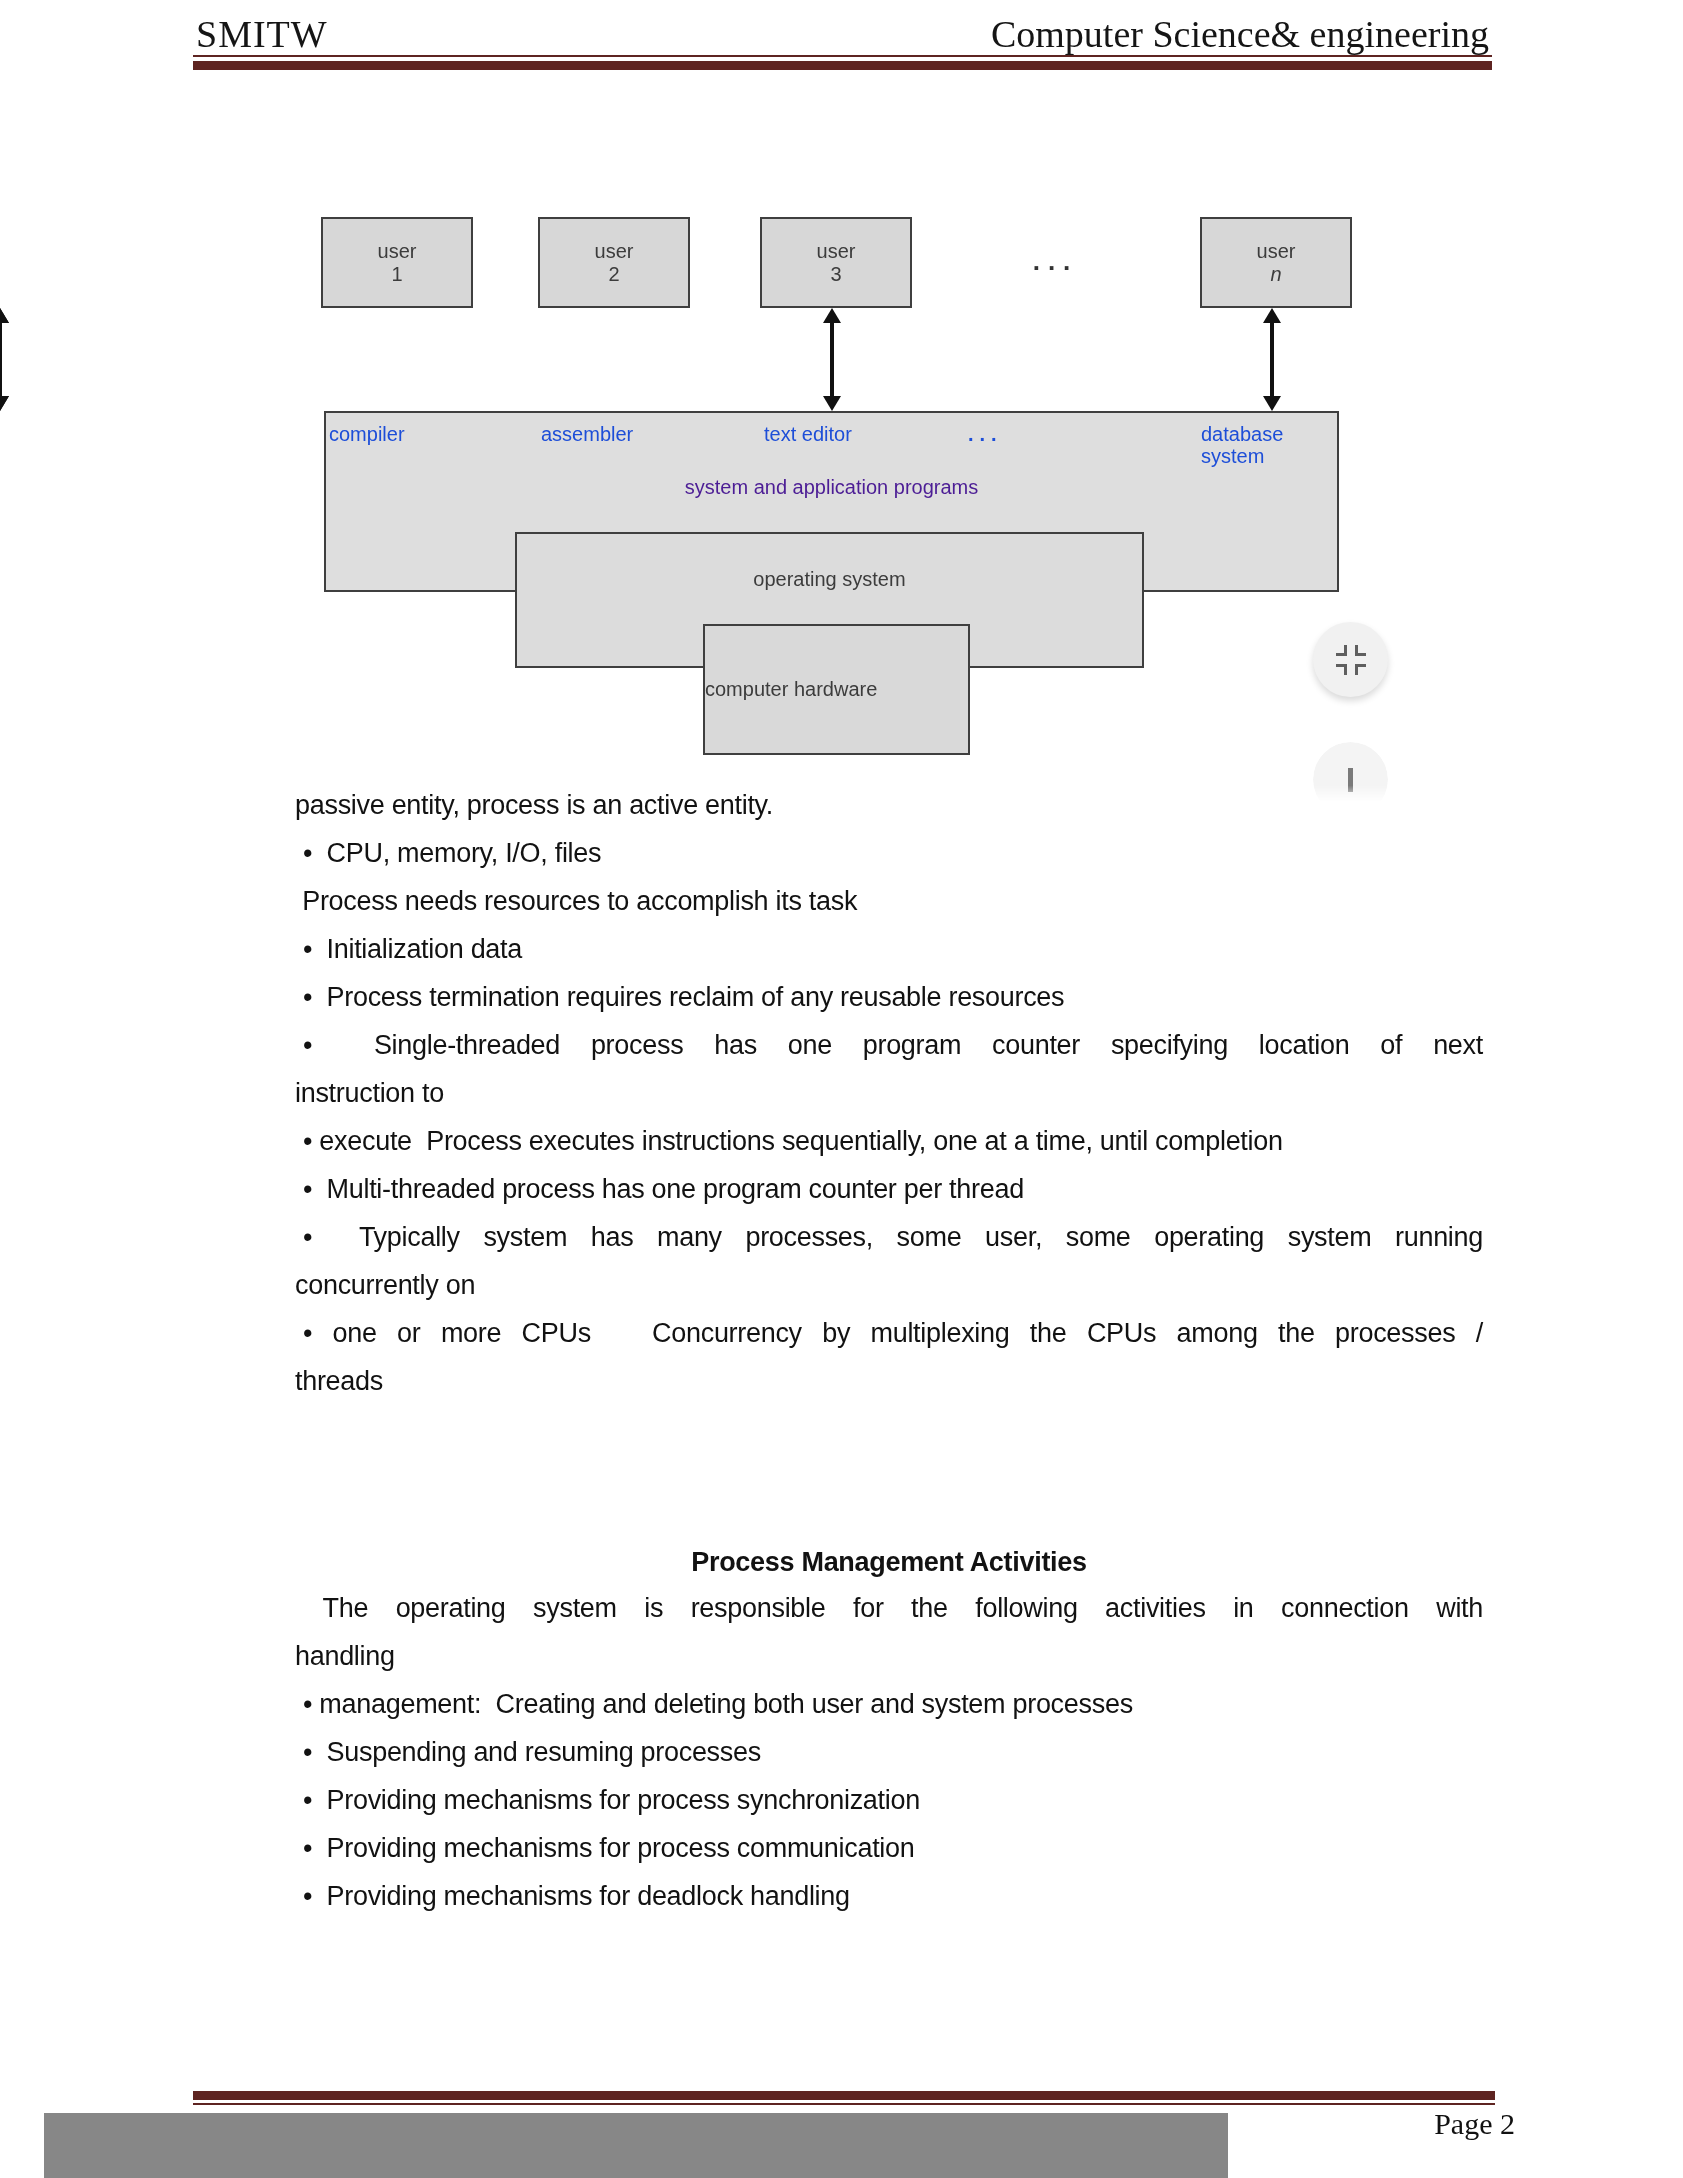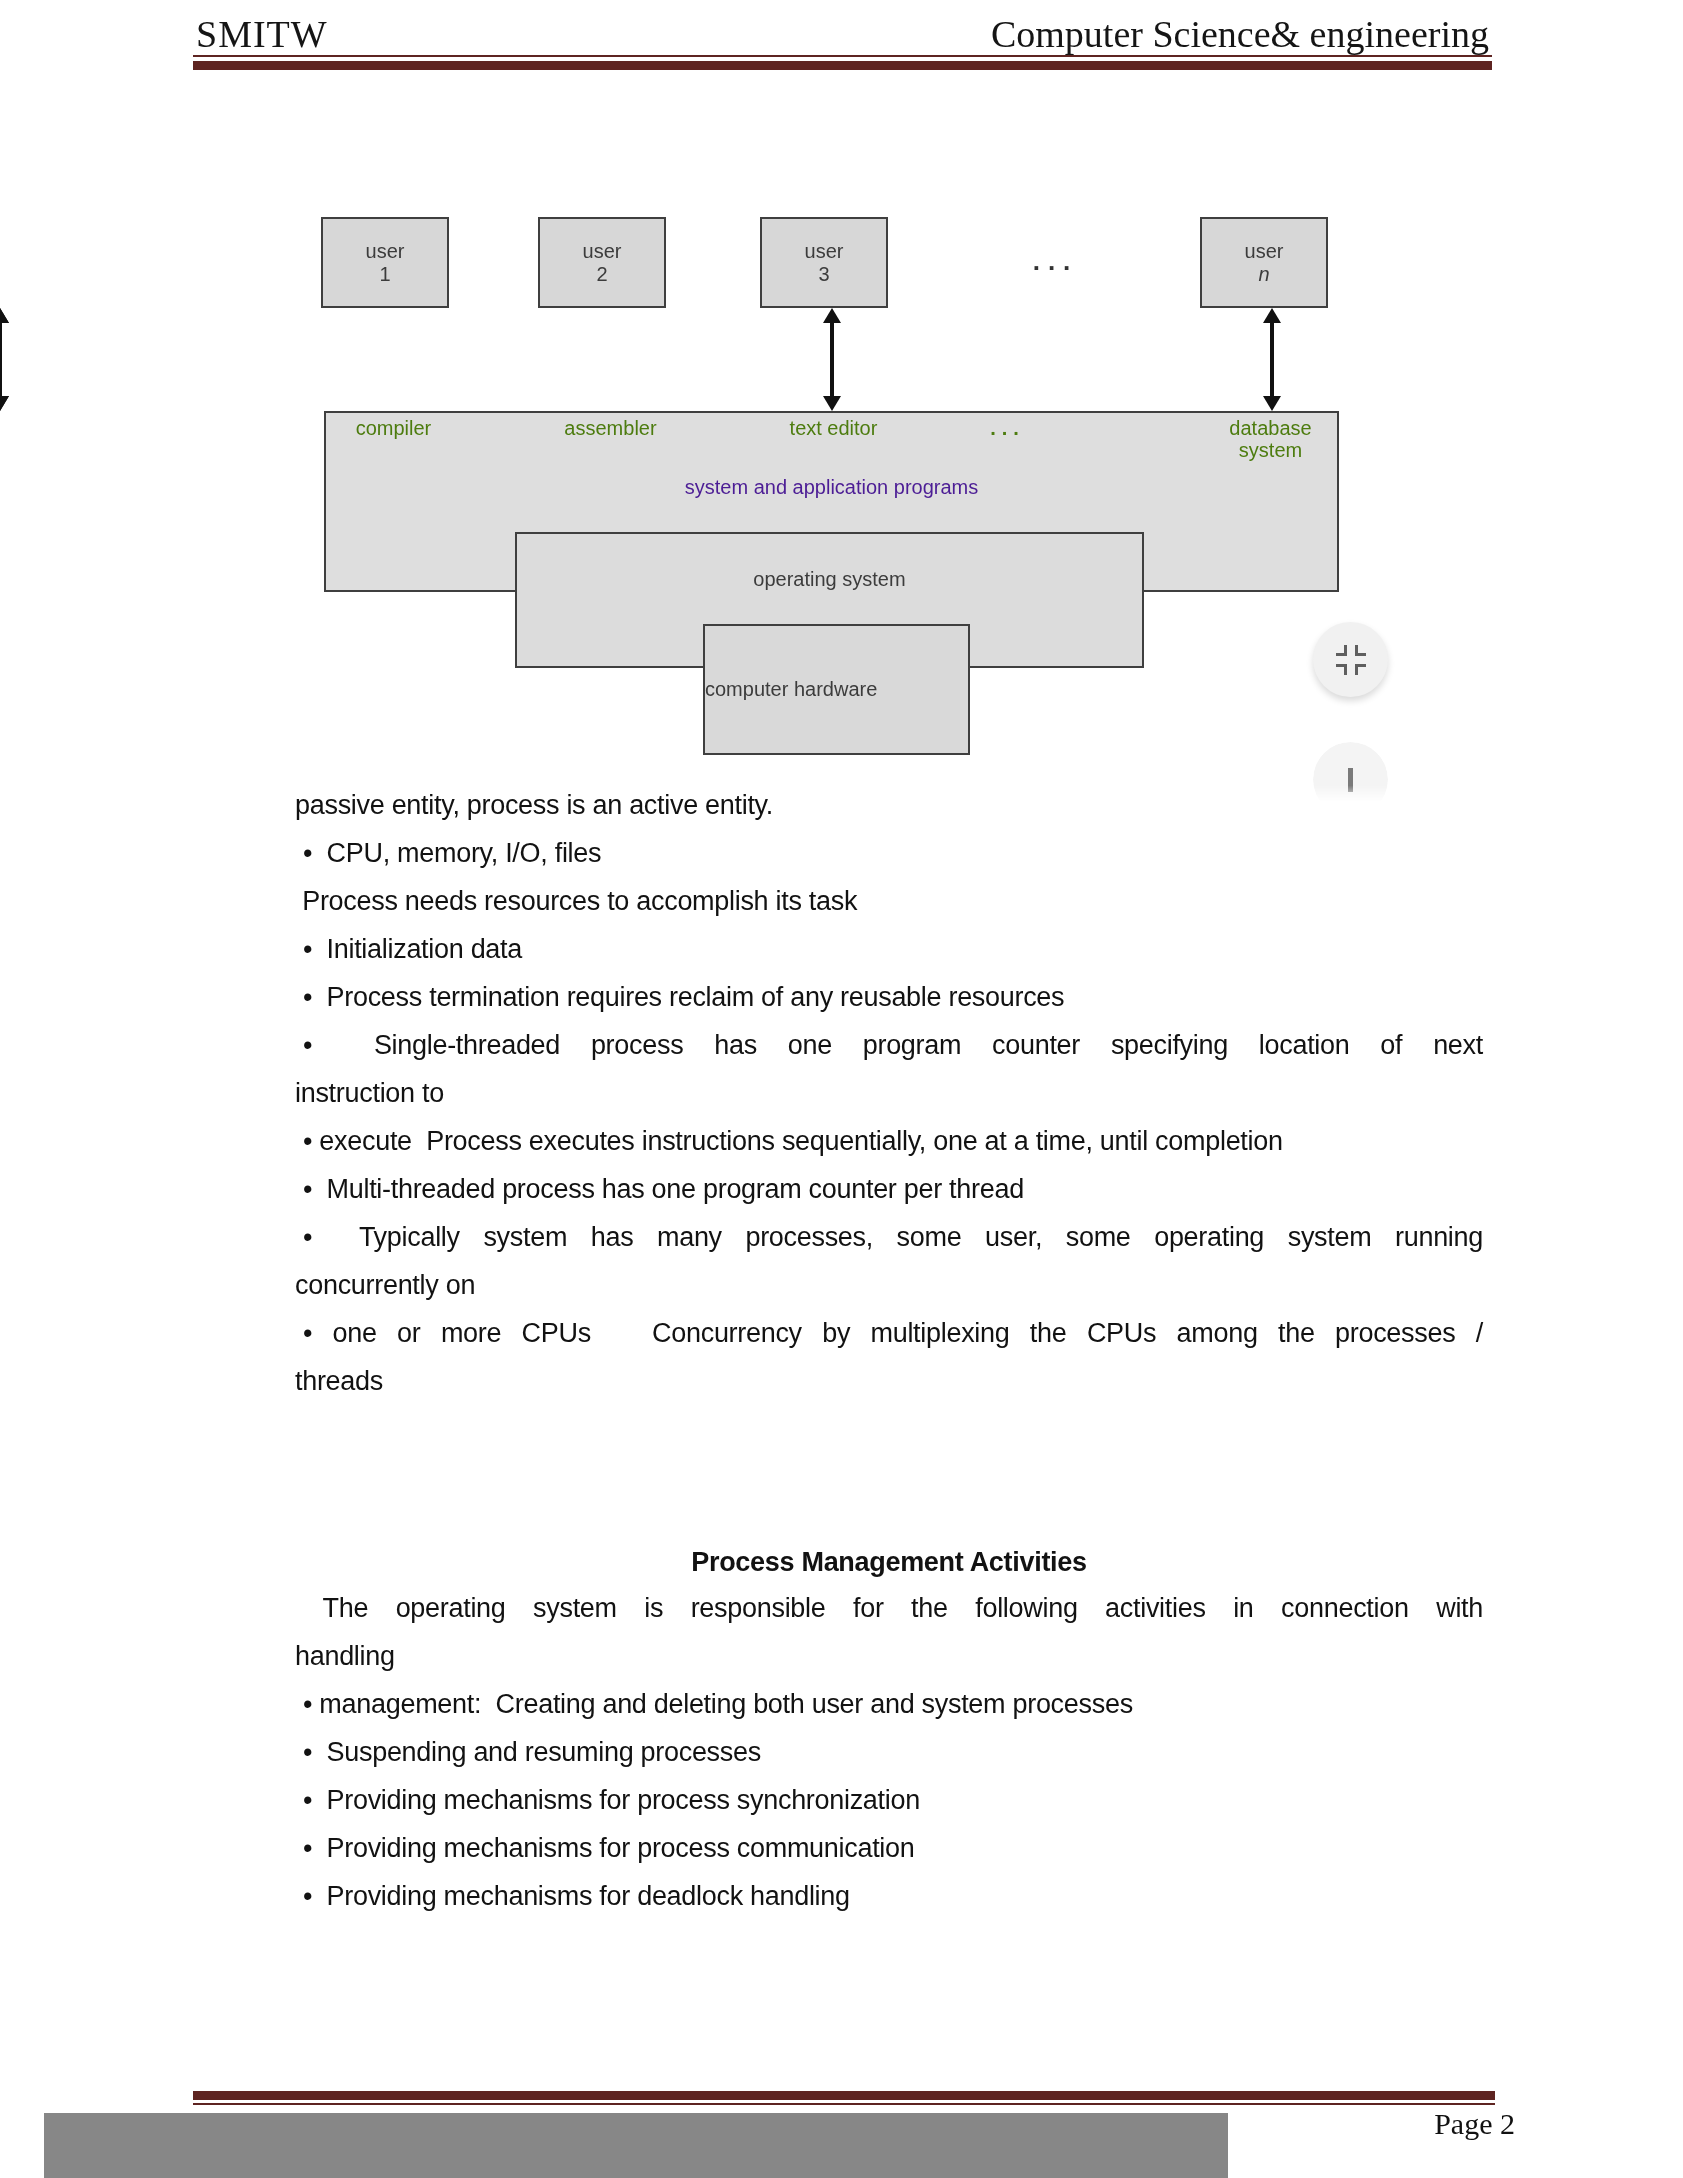--- a/index.html
+++ b/index.html
@@ -9,21 +9,21 @@
   
   .hdr-left{position:absolute;left:196px;top:12px;font-family:"Liberation Serif",serif;
             font-size:38px;color:#151515;letter-spacing:1px;}
   .hdr-right{position:absolute;right:194px;top:12px;font-family:"Liberation Serif",serif;
              font-size:38px;color:#151515;}
   .rule-thin-top{position:absolute;left:193px;width:1299px;top:55px;height:2px;background:#5e2421;}
   .rule-thick-top{position:absolute;left:193px;width:1299px;top:61px;height:9px;background:#5e2421;}
 
   
   .fig{position:absolute;left:0;top:0;width:1683px;height:802px;}
-  .ubox{position:absolute;top:217px;width:128px;height:91px;background:#d7d7d7;
+  .ubox{position:absolute;top:217px;width:152px;height:91px;background:#d7d7d7;
         border:2px solid #3f3f3f;box-sizing:border-box;display:flex;flex-direction:column;
         align-items:center;justify-content:center;font-size:20px;color:#3c3c3c;line-height:23px;}
   .ubox:nth-of-type(1){left:321px;}
   .ubox:nth-of-type(2){left:538px;}
   .ubox:nth-of-type(3){left:760px;}
   .ubox:nth-of-type(4){left:1200px;}
   .ubox:nth-of-type(4) .ul2{font-style:italic;}
   .row-dots{position:absolute;left:1010px;top:246px;width:91px;text-align:center;
             font-size:26px;font-weight:bold;letter-spacing:8px;color:#333;}
   .arrow{position:absolute;top:308px;height:103px;width:0;}
@@ -33,21 +33,21 @@
   .arrow:nth-of-type(4){left:1272px;}
   .arrow .shaft{position:absolute;left:-2px;top:12px;width:4px;height:79px;background:#111;}
   .arrow .head-up{position:absolute;left:-9px;top:0;width:0;height:0;
                   border-left:9px solid transparent;border-right:9px solid transparent;
                   border-bottom:15px solid #111;}
   .arrow .head-down{position:absolute;left:-9px;bottom:0;width:0;height:0;
                   border-left:9px solid transparent;border-right:9px solid transparent;
                   border-top:15px solid #111;}
   .bigbox{position:absolute;left:324px;top:411px;width:1015px;height:181px;background:#dedede;
           border:2px solid #3f3f3f;box-sizing:border-box;}
-  .toplabel{position:absolute;top:4px;font-size:20px;color:#4d7c0f;text-align:center;
+  .toplabel{position:absolute;top:10px;font-size:20px;color:#1d4ed8;
             line-height:22px;white-space:pre-line;}
   .toplabel:nth-of-type(1){left:3px;width:129px;}
   .toplabel:nth-of-type(2){left:215px;width:139px;}
   .toplabel:nth-of-type(3){left:438px;width:139px;}
   .toplabel:nth-of-type(4){left:642px;width:79px;font-weight:bold;letter-spacing:6px;}
   .toplabel:nth-of-type(5){left:875px;width:139px;}
   .bigbox-caption{position:absolute;left:0;top:63px;width:100%;text-align:center;
                   font-size:20px;color:#4c1d95;}
   .osbox{position:absolute;left:515px;top:532px;width:629px;height:136px;background:#dcdcdc;
          border:2px solid #3f3f3f;box-sizing:border-box;}

